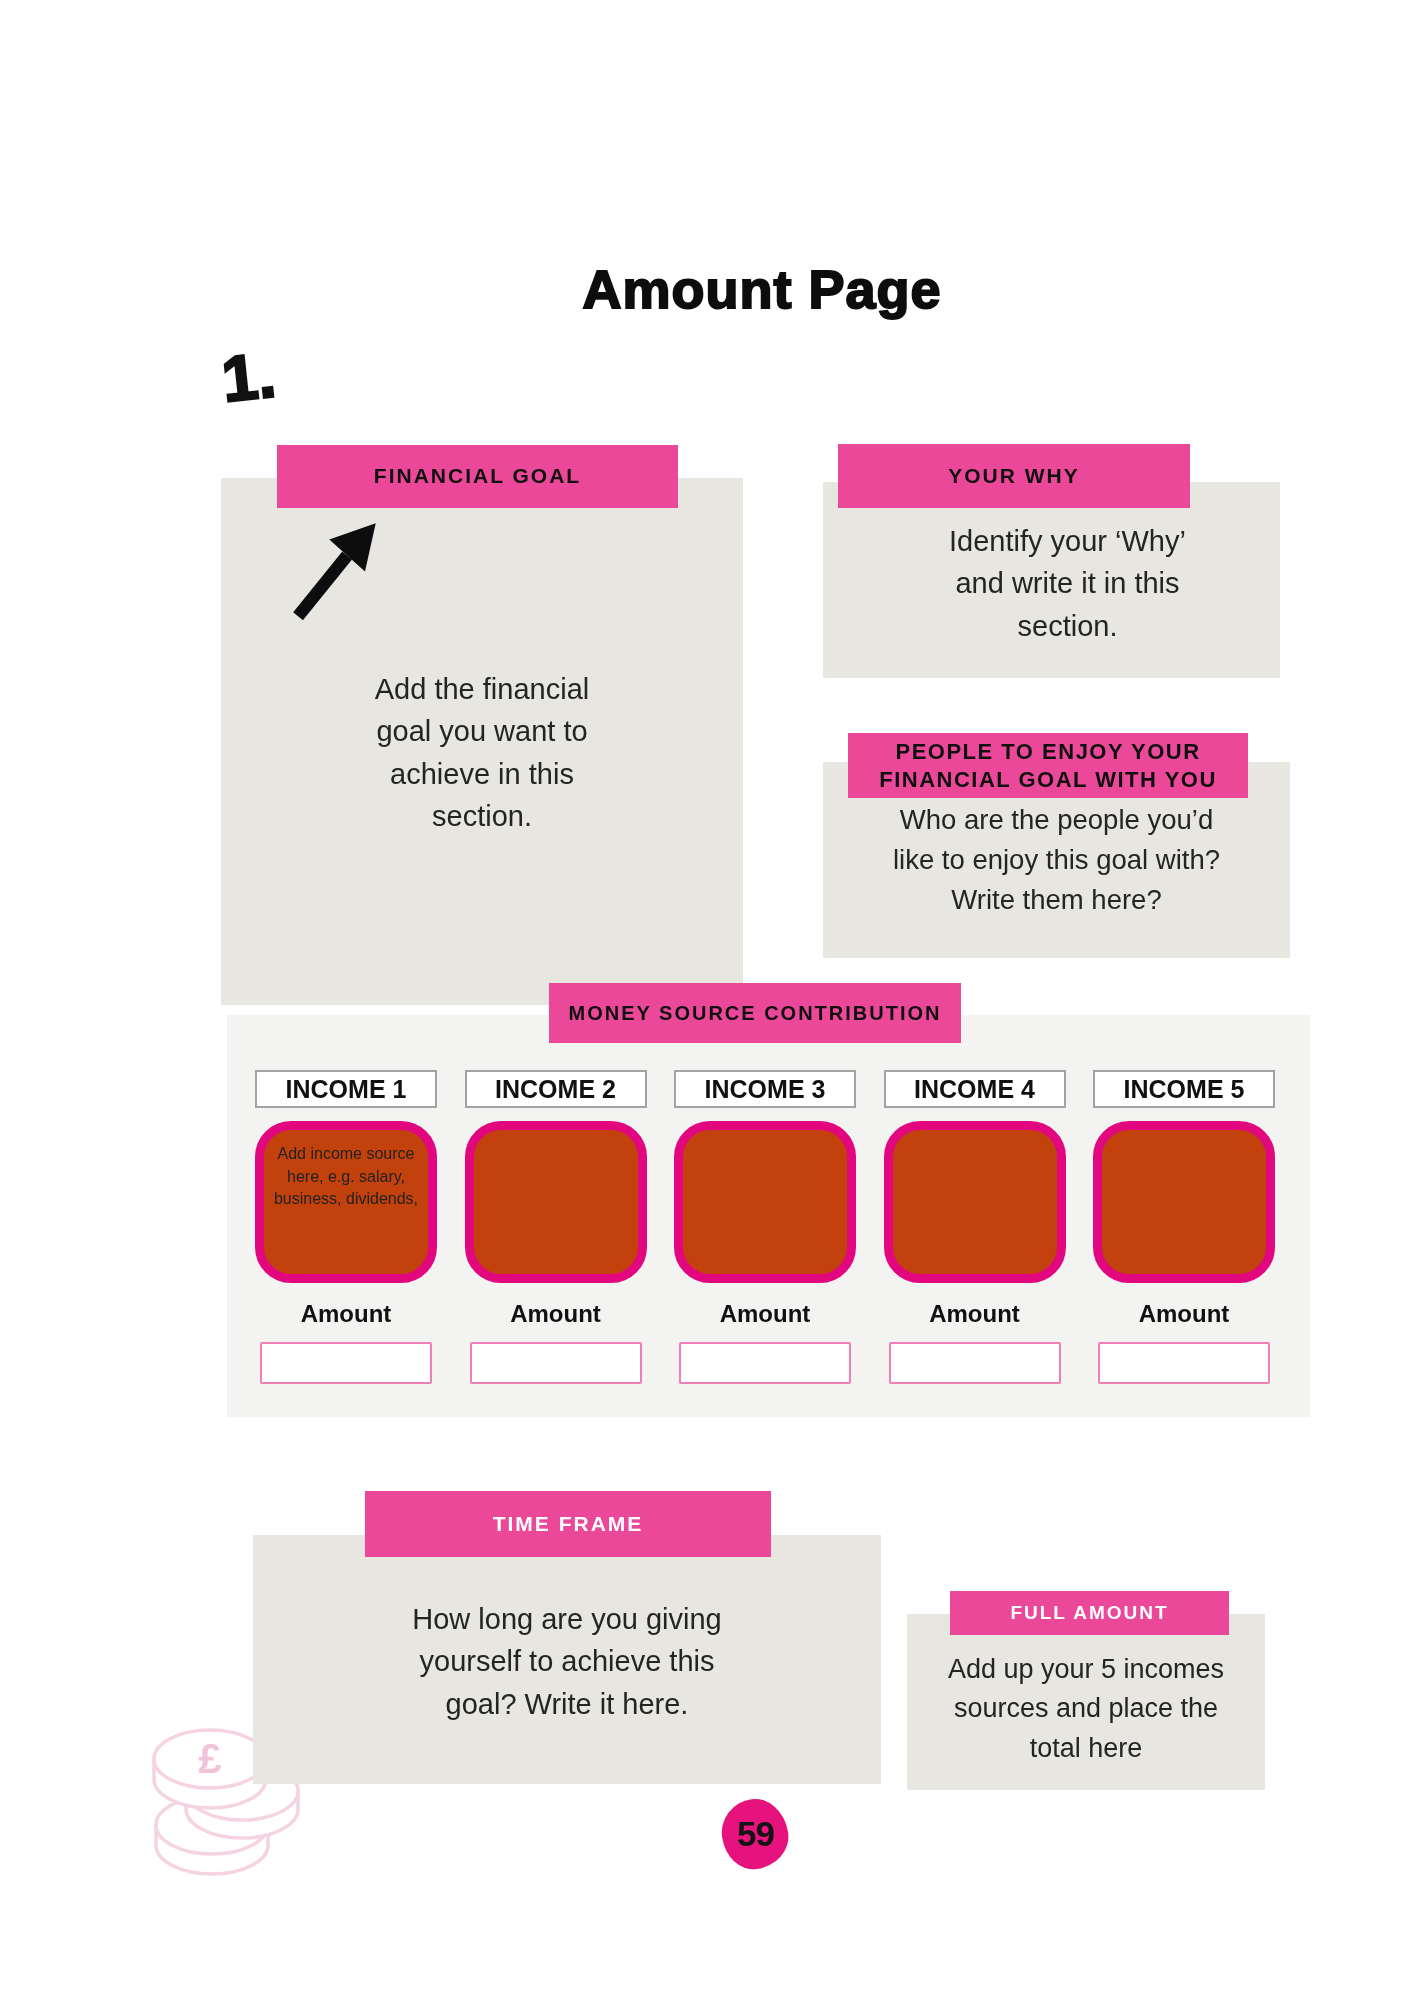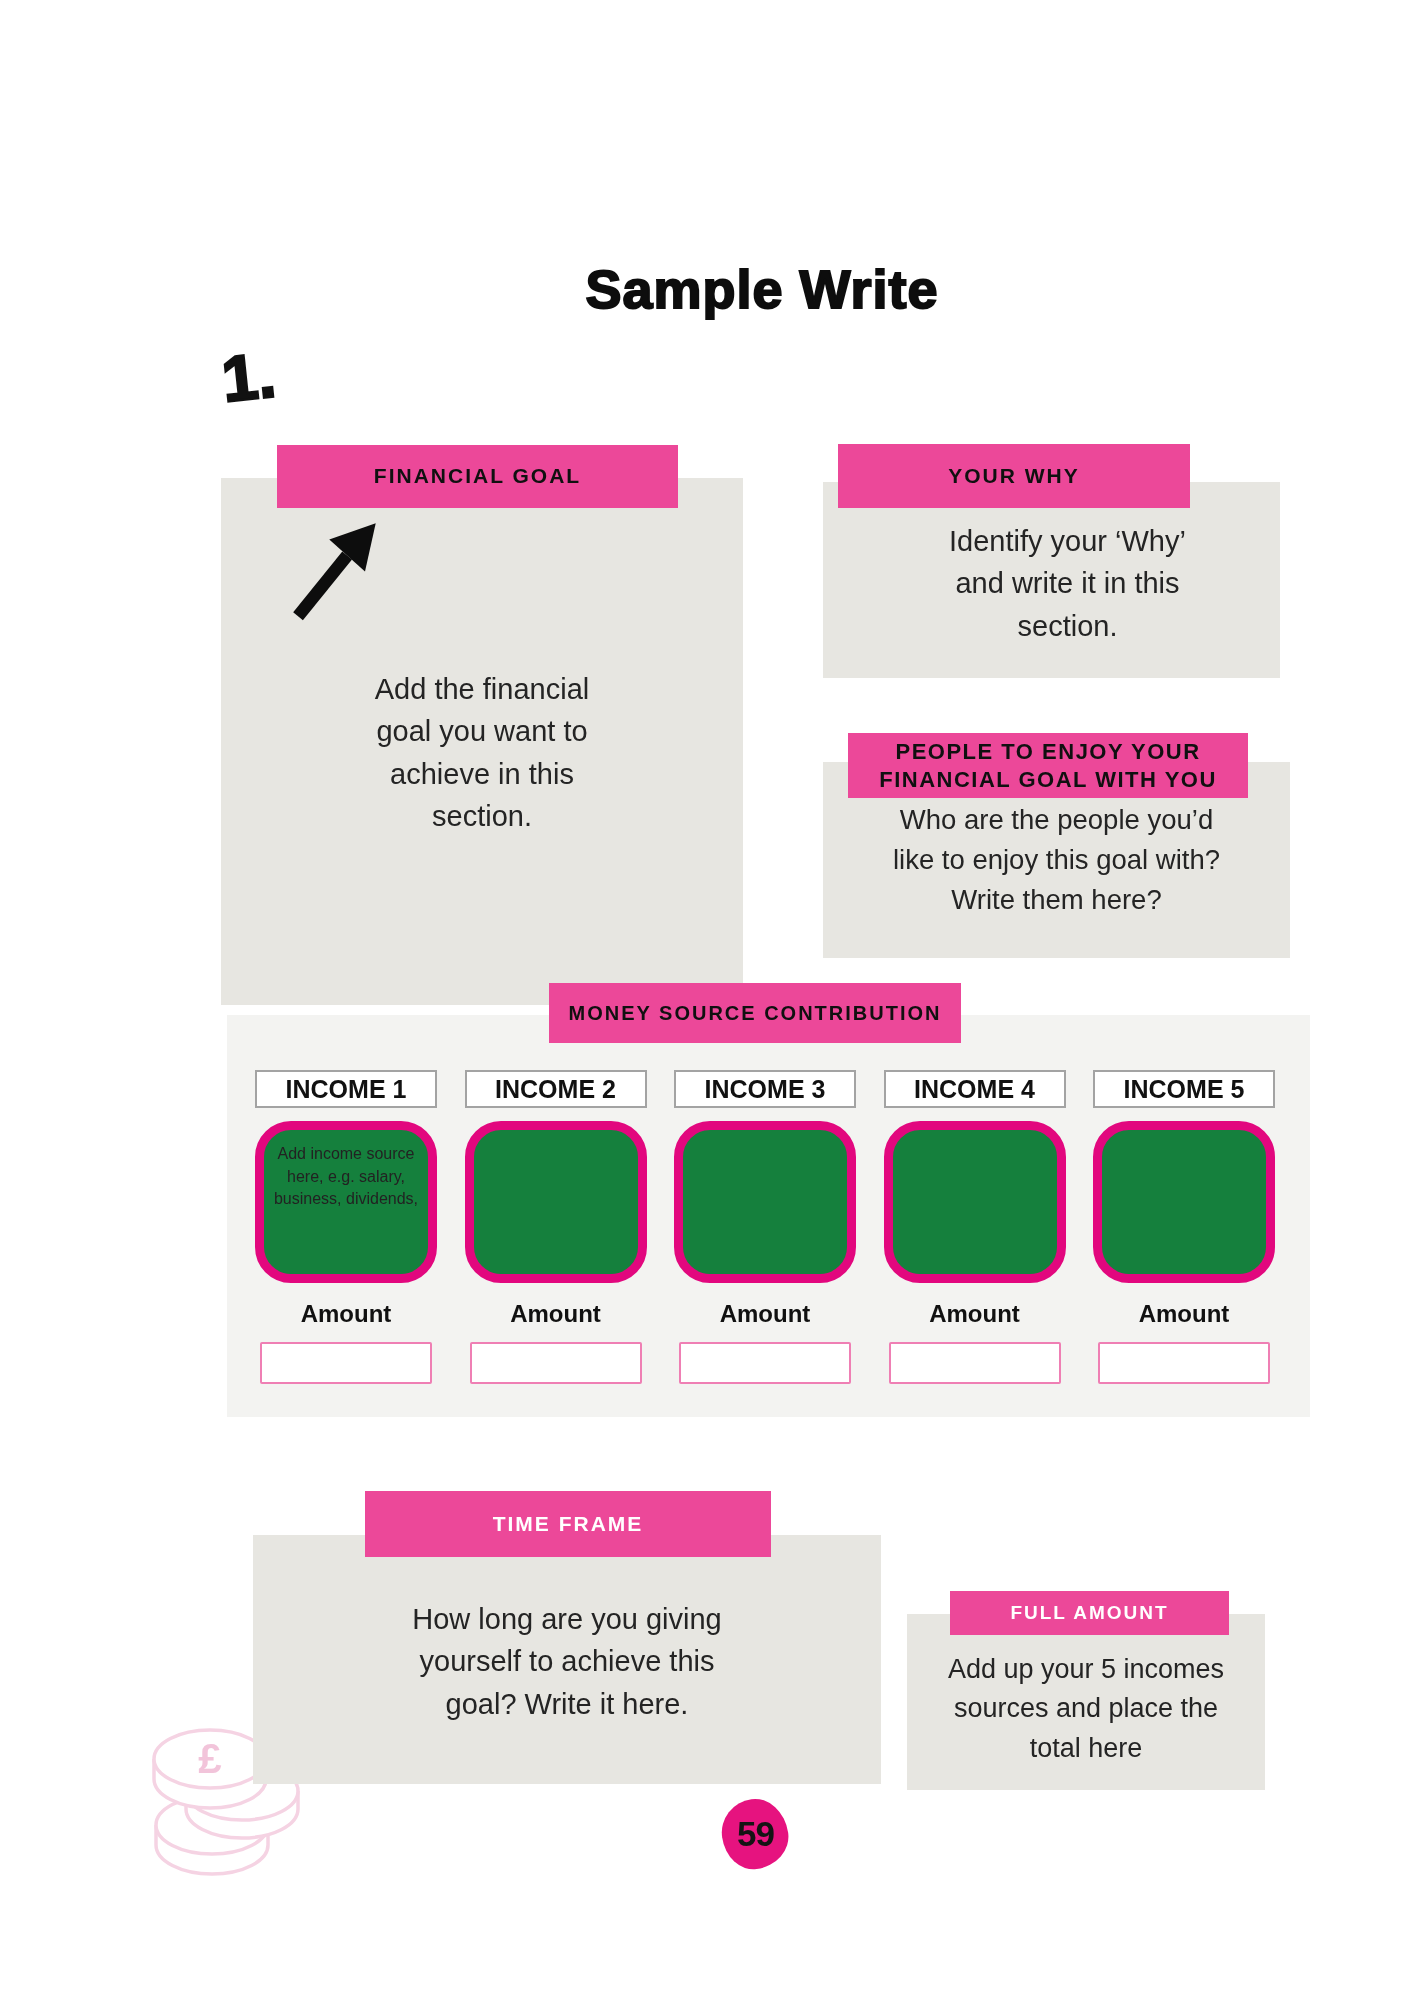--- a/index.html
+++ b/index.html
@@ -55,21 +55,21 @@
   .money-hdr{left:549px;top:983px;width:412px;height:60px;font-size:20px;}
   .money-panel{position:absolute;left:227px;top:1015px;width:1083px;height:402px;background:#f3f3f1;z-index:1;}
   .cols{position:absolute;left:28px;right:35px;top:55px;display:flex;justify-content:space-between;}
   .col{width:182px;display:flex;flex-direction:column;align-items:center;}
   .income-label{
     width:100%;height:38px;box-sizing:border-box;background:#fff;border:2px solid #a3a3a3;
     font-weight:700;font-size:25px;color:#111;display:flex;align-items:center;justify-content:center;
     white-space:nowrap;
   }
   .income-box{
-    margin-top:13px;width:100%;height:162px;box-sizing:border-box;background:#15803d;
+    margin-top:13px;width:100%;height:162px;box-sizing:border-box;background:#c2410c;
     border:9px solid #e2077e;border-radius:36px;padding:13px 5px;
     font-size:16px;line-height:1.42;text-align:center;color:#222;overflow:hidden;
   }
   .amount-label{margin-top:17px;font-weight:700;font-size:24px;color:#111;}
   .amount-input{
     margin-top:14px;width:172px;height:42px;box-sizing:border-box;
     border:2px solid #ef7fb4;background:#fff;border-radius:2px;
   }
   
   .time-hdr{left:365px;top:1491px;width:406px;height:66px;}
@@ -90,21 +90,21 @@
   }
   .page-circle span{
     transform:rotate(8deg);font-size:35px;font-weight:700;color:#141414;letter-spacing:-1px;
   }
 </style>
 </head>
 <body>
 
 <div class="page">
 
-  <div class="subtitle">Sample Write</div>
+  <div class="subtitle">Amount Page</div>
   <div class="step-number">1.</div>
 
   <div class="hdr fg-hdr">FINANCIAL GOAL</div>
   <div class="gbox fg-box"></div>
   <div class="arrow-wrap">
     <svg width="100" height="125" viewBox="0 0 110 140" xmlns="http://www.w3.org/2000/svg">
       <polygon points="95,6 83,60 43,24" fill="#0d0d0d"></polygon>
       <line x1="63" y1="42" x2="8" y2="110" stroke="#0d0d0d" stroke-width="14"></line>
     </svg>
   </div>

